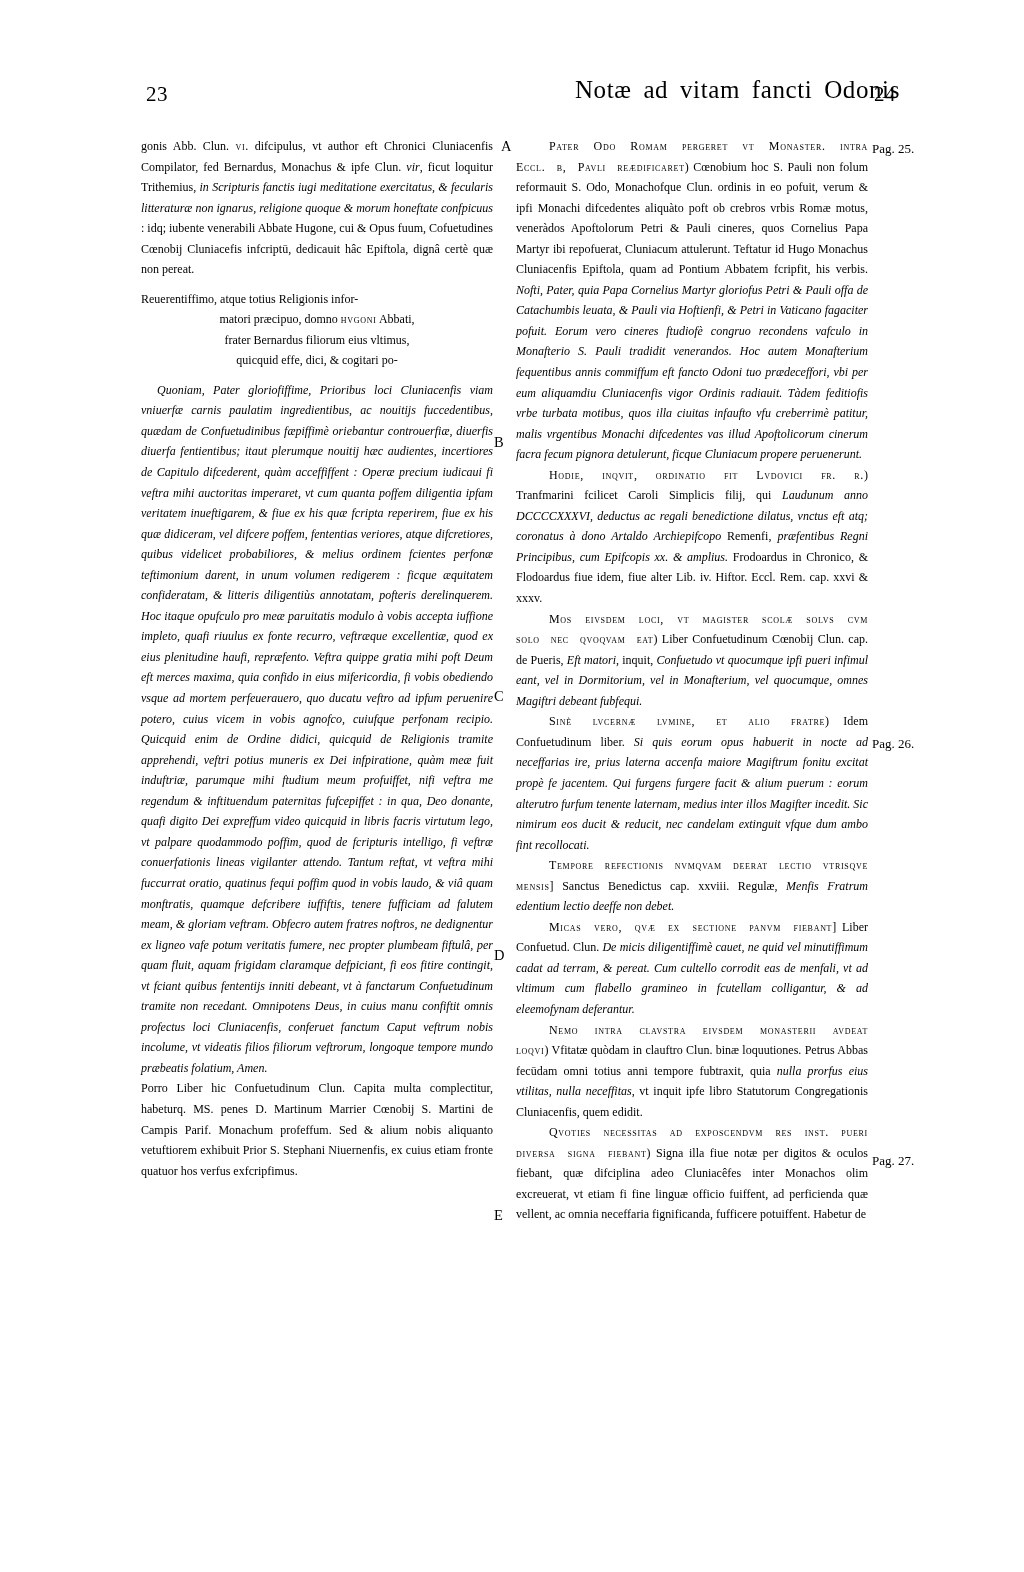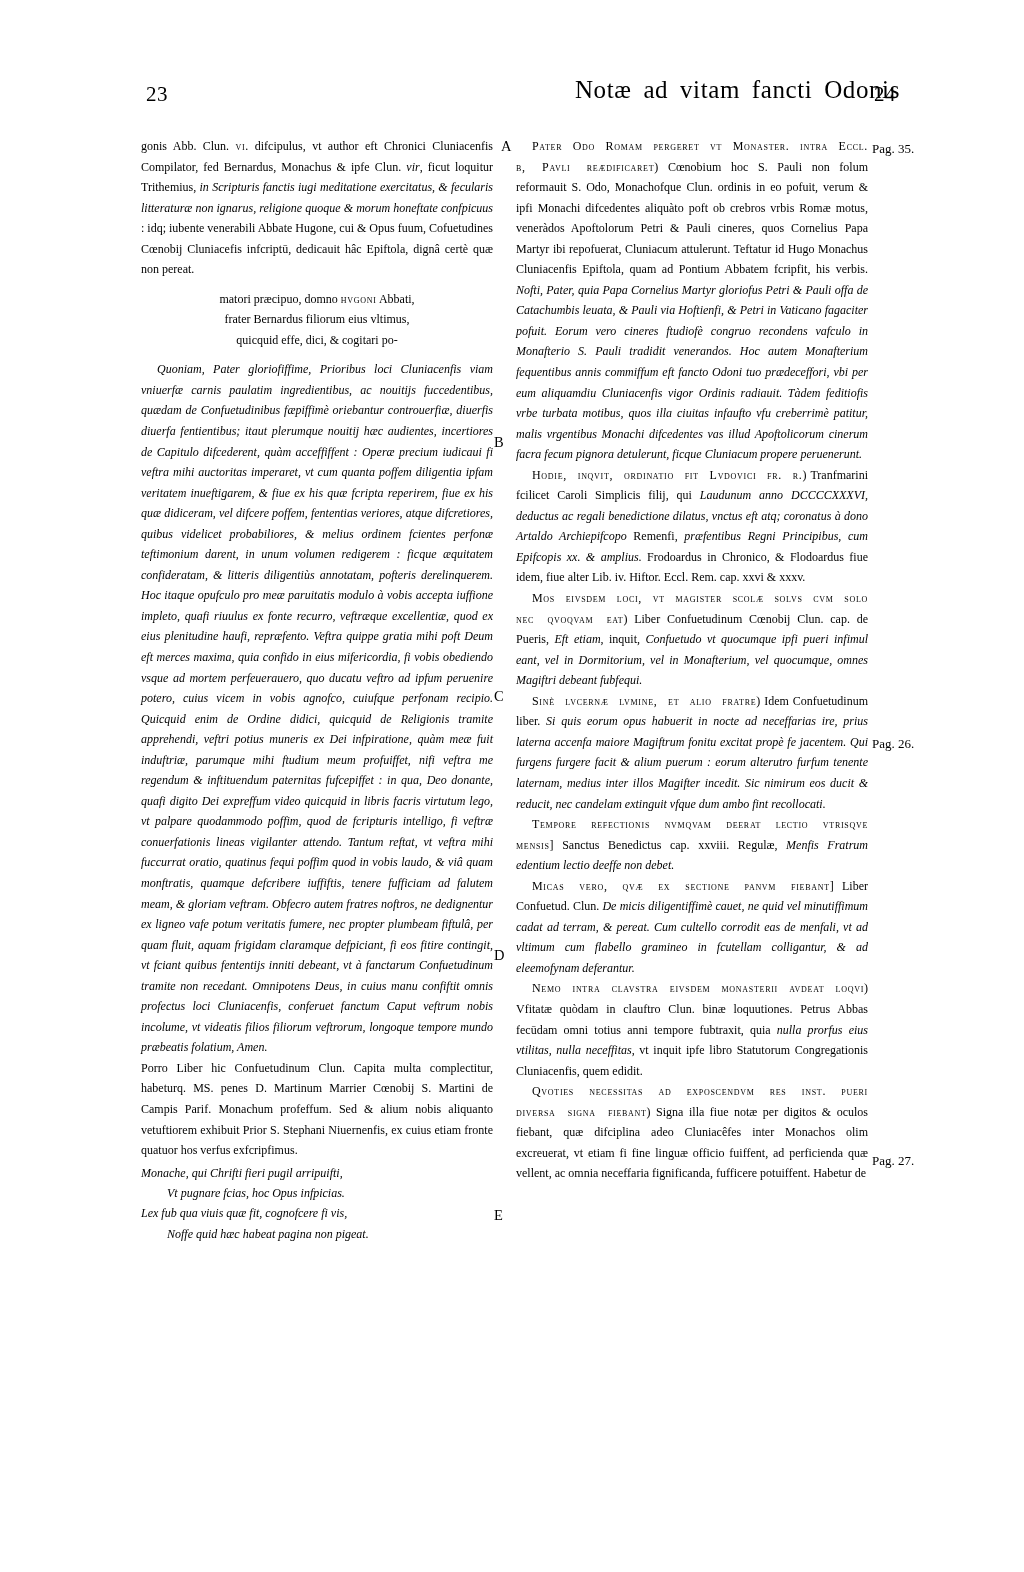--- a/index.html
+++ b/index.html
@@ -68,20 +68,21 @@
   }
   p.ind { text-indent: 16px; }
 
   .it { font-style: italic; }
 
   
   .sc {
     font-variant: small-caps;
     letter-spacing: 0.7px;
     word-spacing: 6px;
+    margin-left: 17px;
   }
   .sc-open {
     font-variant: small-caps;
     letter-spacing: 0.7px;
   }
 
   
   .dedication {
     text-align: center;
     margin: 9px 0 9px 0;
@@ -125,54 +126,49 @@
     <div class="runhead-title">Notæ ad vitam fancti Odonis</div>
     <div class="folio folio-right">24</div>
   </div>
 
   <div class="gutter-letter" style="left:501px; top:138px;">A</div>
   <div class="gutter-letter" style="left:494px; top:434px;">B</div>
   <div class="gutter-letter" style="left:494px; top:688px;">C</div>
   <div class="gutter-letter" style="left:494px; top:947px;">D</div>
   <div class="gutter-letter" style="left:494px; top:1207px;">E</div>
 
-  <div class="marginref" style="top:141px;">Pag. 35.</div>
+  <div class="marginref" style="top:141px;">Pag. 25.</div>
   <div class="marginref" style="top:736px;">Pag. 26.</div>
   <div class="marginref" style="top:1153px;">Pag. 27.</div>
 
   <div class="col col-left">
 
     <p><span>gonis Abb. Clun. </span><span class="sc-open">vi</span><span>. difcipulus, vt author eft Chronici Cluniacenfis Compilator, fed Bernardus, Monachus &amp; ipfe Clun. </span><span class="it">vir</span><span>, ficut loquitur Trithemius, </span><span class="it">in Scripturis fanctis iugi meditatione exercitatus, &amp; fecularis litteraturæ non ignarus, religione quoque &amp; morum honeftate confpicuus</span><span> : idq; iubente venerabili Abbate Hugone, cui &amp; Opus fuum, Cofuetudines Cœnobij Cluniacefis infcriptū, dedicauit hâc Epiftola, dignâ certè quæ non pereat.</span></p>
 
     <div class="dedication">
+      <span class="l1">Reuerentiffimo, atque totius Religionis infor-</span>
       <span class="ln"><span>matori præcipuo, domno </span><span class="sc-open">hvgoni</span><span> Abbati,</span></span>
       <span class="ln">frater Bernardus filiorum eius vltimus,</span>
       <span class="ln">quicquid effe, dici, &amp; cogitari po-</span>
     </div>
 
     <p class="it ind">Quoniam, Pater gloriofiffime, Prioribus loci Cluniacenfis viam vniuerfæ carnis paulatim ingredientibus, ac nouitijs fuccedentibus, quædam de Confuetudinibus fæpiffimè oriebantur controuerfiæ, diuerfis diuerfa fentientibus; itaut plerumque nouitij hæc audientes, incertiores de Capitulo difcederent, quàm acceffiffent : Operæ precium iudicaui fi veftra mihi auctoritas imperaret, vt cum quanta poffem diligentia ipfam veritatem inueftigarem, &amp; fiue ex his quæ fcripta reperirem, fiue ex his quæ didiceram, vel difcere poffem, fententias veriores, atque difcretiores, quibus videlicet probabiliores, &amp; melius ordinem fcientes perfonæ teftimonium darent, in unum volumen redigerem : ficque æquitatem confideratam, &amp; litteris diligentiùs annotatam, pofteris derelinquerem. Hoc itaque opufculo pro meæ paruitatis modulo à vobis accepta iuffione impleto, quafi riuulus ex fonte recurro, veftræque excellentiæ, quod ex eius plenitudine haufi, repræfento. Veftra quippe gratia mihi poft Deum eft merces maxima, quia confido in eius mifericordia, fi vobis obediendo vsque ad mortem perfeuerauero, quo ducatu veftro ad ipfum peruenire potero, cuius vicem in vobis agnofco, cuiufque perfonam recipio. Quicquid enim de Ordine didici, quicquid de Religionis tramite apprehendi, veftri potius muneris ex Dei infpiratione, quàm meæ fuit induftriæ, parumque mihi ftudium meum profuiffet, nifi veftra me regendum &amp; inftituendum paternitas fufcepiffet : in qua, Deo donante, quafi digito Dei expreffum video quicquid in libris facris virtutum lego, vt palpare quodammodo poffim, quod de fcripturis intelligo, fi veftræ conuerfationis lineas vigilanter attendo. Tantum reftat, vt veftra mihi fuccurrat oratio, quatinus fequi poffim quod in vobis laudo, &amp; viâ quam monftratis, quamque defcribere iuffiftis, tenere fufficiam ad falutem meam, &amp; gloriam veftram. Obfecro autem fratres noftros, ne dedignentur ex ligneo vafe potum veritatis fumere, nec propter plumbeam fiftulâ, per quam fluit, aquam frigidam claramque defpiciant, fi eos fitire contingit, vt fciant quibus fententijs inniti debeant, vt à fanctarum Confuetudinum tramite non recedant. Omnipotens Deus, in cuius manu confiftit omnis profectus loci Cluniacenfis, conferuet fanctum Caput veftrum nobis incolume, vt videatis filios filiorum veftrorum, longoque tempore mundo præbeatis folatium, Amen.</p>
 
     <p>Porro Liber hic Confuetudinum Clun. Capita multa complectitur, habeturq. MS. penes D. Martinum Marrier Cœnobij S. Martini de Campis Parif. Monachum profeffum. Sed &amp; alium nobis aliquanto vetuftiorem exhibuit Prior S. Stephani Niuernenfis, ex cuius etiam fronte quatuor hos verfus exfcripfimus.</p>
 
-    <div class="verse">
-      <span class="v">Monache, qui Chrifti fieri pugil arripuifti,</span>
-      <span class="v-in">Vt pugnare fcias, hoc Opus infpicias.</span>
-      <span class="v">Lex fub qua viuis quæ fit, cognofcere fi vis,</span>
-      <span class="v-in">Noffe quid hæc habeat pagina non pigeat.</span>
-    </div>
 
   </div>
 
   <div class="col col-right">
 
     <p class="ind"><span class="sc">Pater Odo Romam pergeret vt Monaster. intra Eccl. b, Pavli reædificaret</span><span>) Cœnobium hoc S. Pauli non folum reformauit S. Odo, Monachofque Clun. ordinis in eo pofuit, verum &amp; ipfi Monachi difcedentes aliquàto poft ob crebros vrbis Romæ motus, veneràdos Apoftolorum Petri &amp; Pauli cineres, quos Cornelius Papa Martyr ibi repofuerat, Cluniacum attulerunt. Teftatur id Hugo Monachus Cluniacenfis Epiftola, quam ad Pontium Abbatem fcripfit, his verbis. </span><span class="it">Nofti, Pater, quia Papa Cornelius Martyr gloriofus Petri &amp; Pauli offa de Catachumbis leuata, &amp; Pauli via Hoftienfi, &amp; Petri in Vaticano fagaciter pofuit. Eorum vero cineres ftudiofè congruo recondens vafculo in Monafterio S. Pauli tradidit venerandos. Hoc autem Monafterium fequentibus annis commiffum eft fancto Odoni tuo prædeceffori, vbi per eum aliquamdiu Cluniacenfis vigor Ordinis radiauit. Tàdem feditiofis vrbe turbata motibus, quos illa ciuitas infaufto vfu creberrimè patitur, malis vrgentibus Monachi difcedentes vas illud Apoftolicorum cinerum facra fecum pignora detulerunt, ficque Cluniacum propere peruenerunt.</span></p>
 
     <p class="ind"><span class="sc">Hodie, inqvit, ordinatio fit Lvdovici fr. r.</span><span>) Tranfmarini fcilicet Caroli Simplicis filij, qui </span><span class="it">Laudunum anno DCCCCXXXVI, deductus ac regali benedictione dilatus, vnctus eft atq; coronatus à dono Artaldo Archiepifcopo </span><span>Remenfi, </span><span class="it">præfentibus Regni Principibus, cum Epifcopis xx. &amp; amplius.</span><span> Frodoardus in Chronico, &amp; Flodoardus fiue idem, fiue alter Lib. iv. Hiftor. Eccl. Rem. cap. xxvi &amp; xxxv.</span></p>
 
-    <p class="ind"><span class="sc">Mos eivsdem loci, vt magister scolæ solvs cvm solo nec qvoqvam eat</span><span>) Liber Confuetudinum Cœnobij Clun. cap. de Pueris, </span><span class="it">Eft etiam</span><span>, inquit, </span><span class="it">Confuetudo vt quocumque ipfi pueri infimul eant, vel in Dormitorium, vel in Monafterium, vel quocumque, omnes Magiftri debeant fubfequi.</span></p>
+    <p class="ind"><span class="sc">Mos eivsdem loci, vt magister scolæ solvs cvm solo nec qvoqvam eat</span><span>) Liber Confuetudinum Cœnobij Clun. cap. de Pueris, </span><span class="it">Eft matori</span><span>, inquit, </span><span class="it">Confuetudo vt quocumque ipfi pueri infimul eant, vel in Dormitorium, vel in Monafterium, vel quocumque, omnes Magiftri debeant fubfequi.</span></p>
 
     <p class="ind"><span class="sc">Sinè lvcernæ lvmine, et alio fratre</span><span>) Idem Confuetudinum liber. </span><span class="it">Si quis eorum opus habuerit in nocte ad neceffarias ire, prius laterna accenfa maiore Magiftrum fonitu excitat propè fe jacentem. Qui furgens furgere facit &amp; alium puerum : eorum alterutro furfum tenente laternam, medius inter illos Magifter incedit. Sic nimirum eos ducit &amp; reducit, nec candelam extinguit vfque dum ambo fint recollocati.</span></p>
 
     <p class="ind"><span class="sc">Tempore refectionis nvmqvam deerat lectio vtrisqve mensis</span><span>] Sanctus Benedictus cap. xxviii. Regulæ, </span><span class="it">Menfis Fratrum edentium lectio deeffe non debet.</span></p>
 
     <p class="ind"><span class="sc">Micas vero, qvæ ex sectione panvm fiebant</span><span>] Liber Confuetud. Clun. </span><span class="it">De micis diligentiffimè cauet, ne quid vel minutiffimum cadat ad terram, &amp; pereat. Cum cultello corrodit eas de menfali, vt ad vltimum cum flabello gramineo in fcutellam colligantur, &amp; ad eleemofynam deferantur.</span></p>
 
     <p class="ind"><span class="sc">Nemo intra clavstra eivsdem monasterii avdeat loqvi</span><span>) Vfitatæ quòdam in clauftro Clun. binæ loquutiones. Petrus Abbas fecūdam omni totius anni tempore fubtraxit, quia </span><span class="it">nulla prorfus eius vtilitas, nulla neceffitas</span><span>, vt inquit ipfe libro Statutorum Congregationis Cluniacenfis, quem edidit.</span></p>
 
     <p class="ind"><span class="sc">Qvoties necessitas ad exposcendvm res inst. pueri diversa signa fiebant</span><span>) Signa illa fiue notæ per digitos &amp; oculos fiebant, quæ difciplina adeo Cluniacêfes inter Monachos olim excreuerat, vt etiam fi fine linguæ officio fuiffent, ad perficienda quæ vellent, ac omnia neceffaria fignificanda, fufficere potuiffent. Habetur de</span></p>

